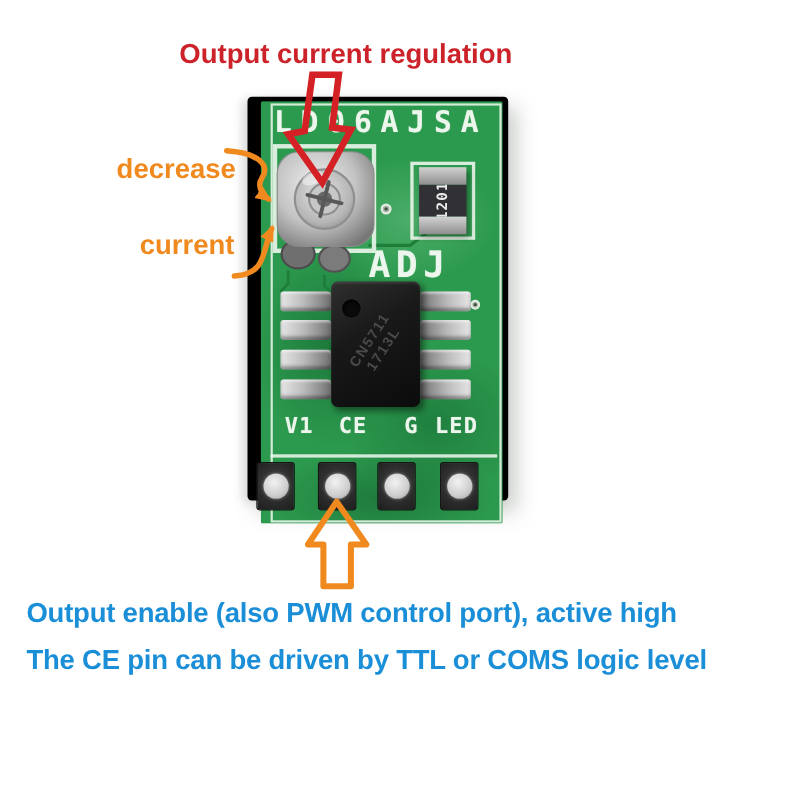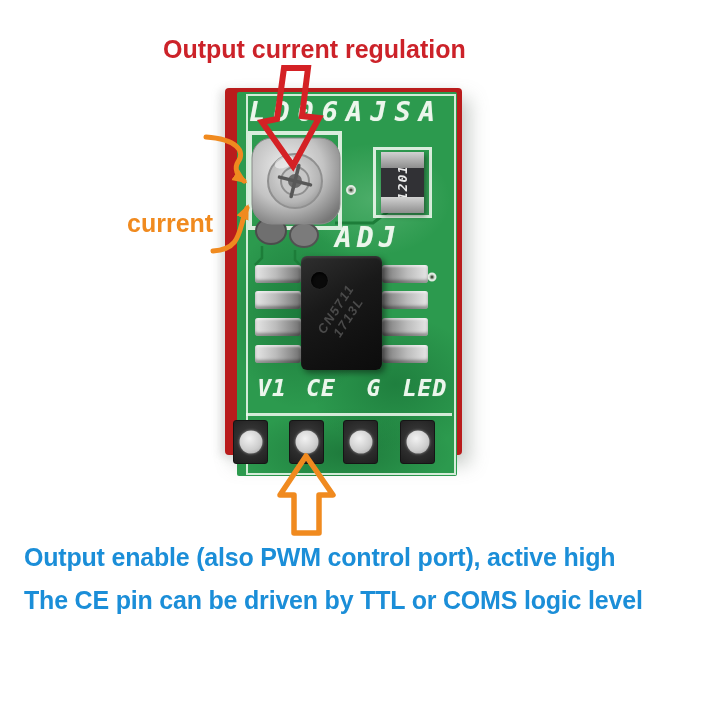--- a/index.html
+++ b/index.html
@@ -10,34 +10,34 @@
   
   .title-red{left:163px;top:35px;font-size:25px;font-weight:bold;color:#cc2229;white-space:nowrap;}
   .lbl-orange{font-size:25px;font-weight:bold;color:#f08a1f;white-space:nowrap;}
   .lbl-decrease{left:106px;top:140px;}
   .lbl-increase{left:127px;top:209px;}
   .blue-line{font-size:25px;font-weight:bold;color:#1b8ed8;white-space:nowrap;letter-spacing:-0.2px;}
   .blue1{left:24px;top:543px;}
   .blue2{left:24px;top:586px;}
 
   
-  .board{left:225px;top:88px;width:237px;height:367px;background:#b91c1c;border-radius:4px;
-         box-shadow:8px 10px 18px rgba(110,120,110,.35), -5px 2px 9px rgba(150,155,150,.28);font-style:italic;}
+  .board{left:225px;top:88px;width:237px;height:367px;background:#000000;border-radius:4px;
+         box-shadow:8px 10px 18px rgba(110,120,110,.35), -5px 2px 9px rgba(150,155,150,.28);}
   .pcb{left:12px;top:4px;width:220px;height:384px;border-radius:2px;
        background:
          radial-gradient(95px 130px at 28% 58%, rgba(8,78,34,.42), transparent 72%),
          radial-gradient(120px 95px at 72% 76%, rgba(8,78,34,.35), transparent 72%),
          radial-gradient(110px 80px at 62% 28%, rgba(190,240,200,.22), transparent 70%),
          radial-gradient(140px 60px at 50% 94%, rgba(8,70,30,.38), transparent 75%),
          #2c9a4e;}
   .silk{color:#ecf6ec;font-family:"DejaVu Sans Mono",monospace;font-weight:bold;white-space:nowrap;
         text-shadow:0 0 1px rgba(255,255,255,.45);}
   .silk-border{left:21px;top:6px;width:206px;height:377px;border:2px solid rgba(236,246,236,.88);}
   .silk-model{left:24px;top:8px;font-size:27px;letter-spacing:8px;}
-  .silk-adj{left:110px;top:133px;font-size:28px;letter-spacing:5px;}
+  .silk-adj{left:110px;top:133px;font-size:33px;letter-spacing:5px;}
   .silk-hline{left:21px;top:325px;width:206px;height:3px;background:rgba(236,246,236,.88);}
   .board-svg{left:0;top:0;}
 
   
   .resistor{left:148px;top:59px;width:59px;height:71px;}
   .res-frame{left:0;top:0;width:53px;height:65px;border:3px solid rgba(236,246,236,.9);}
   .res-body{left:8px;top:5px;width:43px;height:61px;display:flex;flex-direction:column;
             box-shadow:2px 3px 5px rgba(0,0,0,.4);}
   .res-cap{height:16px;background:linear-gradient(180deg,#d2d2d2,#8e8e8e);}
   .res-mid{flex:1;background:#313135;display:flex;align-items:center;justify-content:center;overflow:hidden;}
@@ -53,35 +53,36 @@
   .ic-body{left:46px;top:0;width:81px;height:114px;border-radius:6px;
            background:linear-gradient(150deg,#2f2f2f,#191919 40%,#101010 78%,#0c0c0c);
            box-shadow:3px 3px 6px rgba(0,0,0,.45), inset 0 2px 2px rgba(255,255,255,.09);}
   .ic-dot{left:10px;top:16px;width:17px;height:17px;border-radius:50%;background:#0a0a0a;
           box-shadow:inset 1px 2px 3px rgba(0,0,0,.9), 0 0 1px rgba(255,255,255,.18);}
   .ic-mark{left:50%;top:50%;transform:translate(-50%,-50%) rotate(-57deg);color:#4a4a4a;
            font-size:13px;font-weight:bold;letter-spacing:1.5px;text-align:center;line-height:15px;
            white-space:nowrap;}
 
   
-  .pin-label{top:287px;transform:translateX(-50%);font-size:23px;letter-spacing:1px;}
+  .pin-label{top:287px;transform:translateX(-50%);font-size:20px;letter-spacing:1px;}
   .pad{top:332px;width:35px;height:44px;border-radius:3px;border:1px solid #151515;
        background:radial-gradient(circle at 50% 45%, #424242, #2b2b2b 62%, #1e1e1e);box-sizing:border-box;}
   .pad-hole{position:absolute;left:50%;top:50%;transform:translate(-50%,-50%);width:23px;height:23px;
             border-radius:50%;background:radial-gradient(circle at 42% 35%, #f2f2f2, #cdcdcd 60%, #9d9d9d);
             box-shadow:0 0 3px rgba(255,255,255,.45);}
   .overlay{left:0;top:0;pointer-events:none;}
 </style>
 </head>
 <body>
 
 <div class="stage">
 
   <div class="abs title-red">Output current regulation</div>
 
+  <div class="abs lbl-orange lbl-decrease">decrease</div>
   <div class="abs lbl-orange lbl-increase">current</div>
 
   <div class="abs board">
     <div class="abs pcb"></div>
     <div class="abs silk-border"></div>
 
     <div class="abs silk silk-model">LD06AJSA</div>
 
     <svg class="abs board-svg" width="237" height="393" viewBox="0 0 237 393">
       <defs>
@@ -155,21 +156,21 @@
         <div class="abs ic-mark">
           <span style="display:block">CN5711</span>
           <span style="display:block">1713L</span>
         </div>
       </div>
     </div>
 
     <div class="abs silk pin-label" style="left:47px">V1</div>
     <div class="abs silk pin-label" style="left:96px">CE</div>
     <div class="abs silk pin-label" style="left:149px">G</div>
-    <div class="abs silk pin-label" style="left:200px">LED</div>
+    <div class="abs silk pin-label" style="left:190px">LED</div>
 
     <div class="abs silk-hline"></div>
 
     <div class="abs pad" style="left:8px">
         <div class="pad-hole"></div>
       </div>
     <div class="abs pad" style="left:64px">
         <div class="pad-hole"></div>
       </div>
     <div class="abs pad" style="left:118px">

